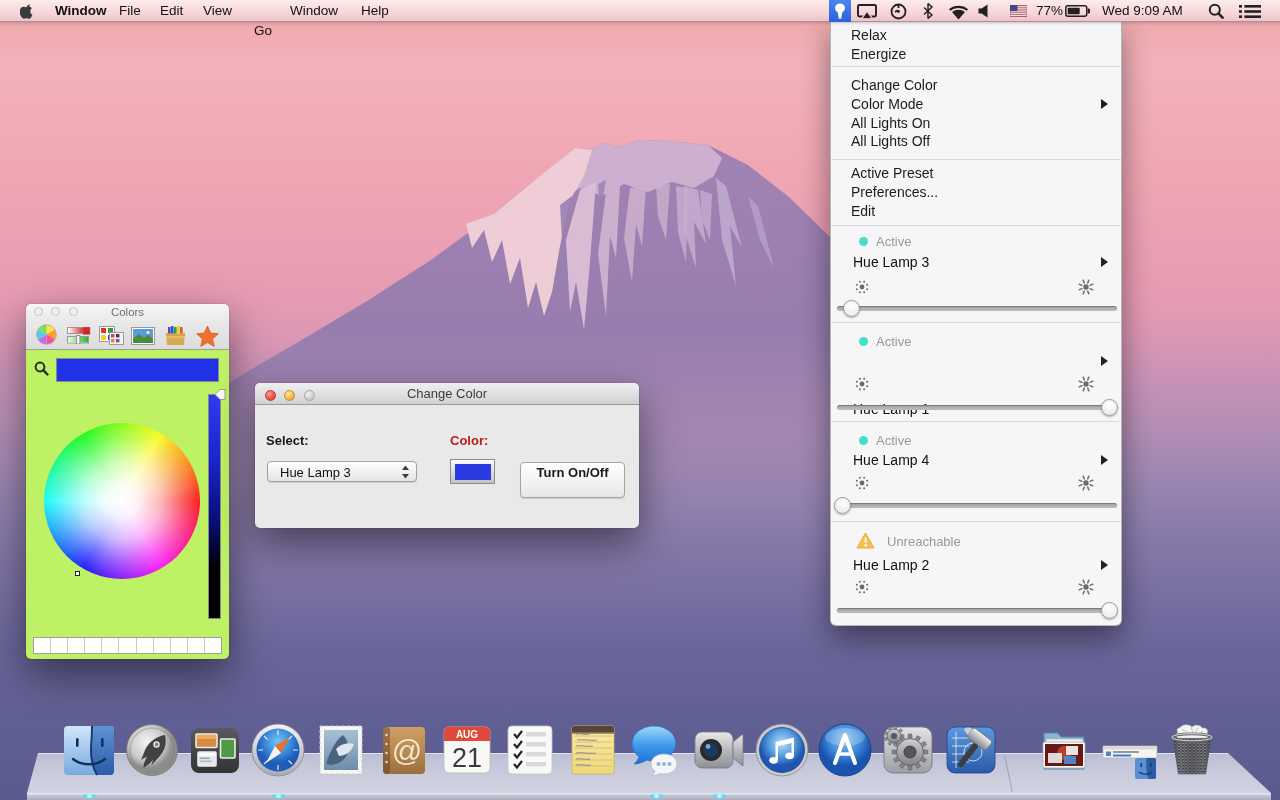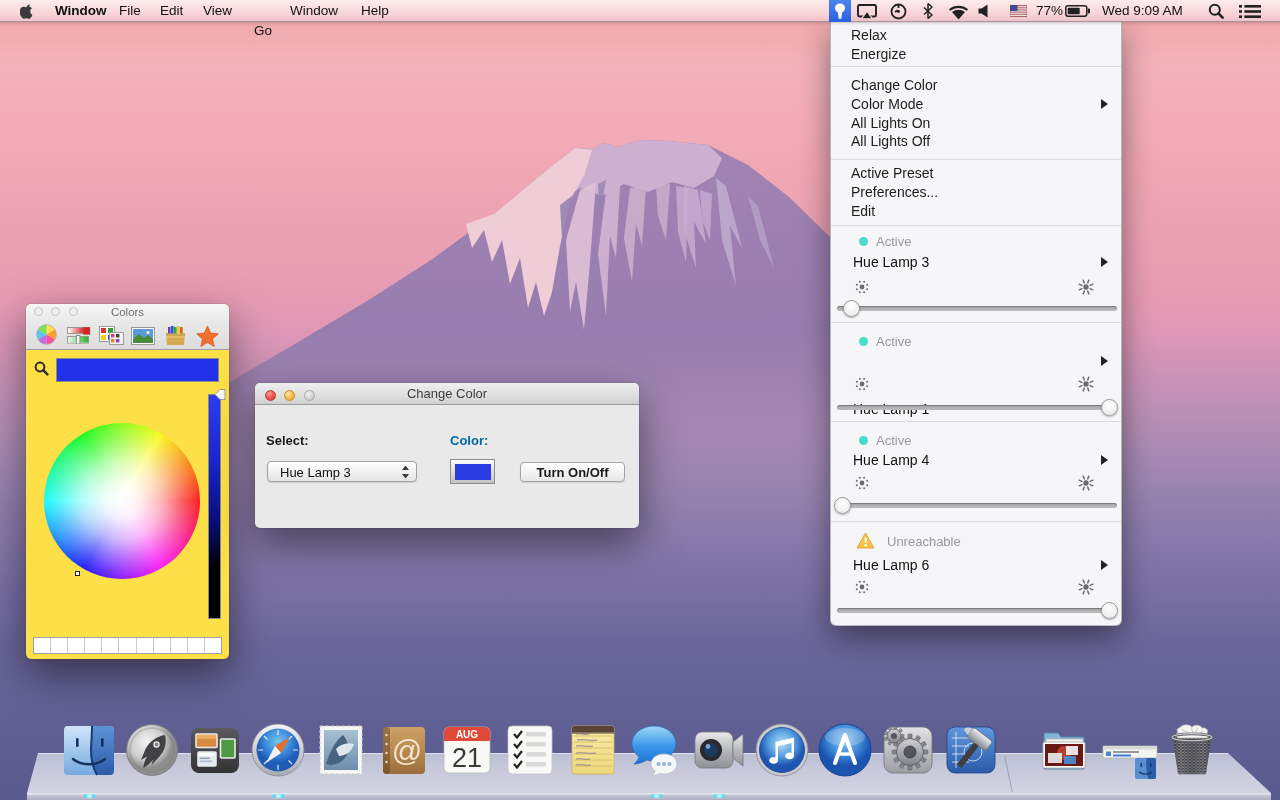--- a/index.html
+++ b/index.html
@@ -411,21 +411,21 @@
             <ellipse cx="28" cy="14.2" rx="21.5" ry="3.8" fill="none" stroke="#cdced2" stroke-width="1.2"></ellipse>
           </svg></div>
       </div>
 
     <div style="position:absolute;left:82px;top:93.5px;width:15px;height:4px;border-radius:50%;background:radial-gradient(circle, #e8ffff, #4ad8f8 55%, rgba(80,200,255,0));"></div>
     <div style="position:absolute;left:271px;top:93.5px;width:15px;height:4px;border-radius:50%;background:radial-gradient(circle, #e8ffff, #4ad8f8 55%, rgba(80,200,255,0));"></div>
     <div style="position:absolute;left:649px;top:93.5px;width:15px;height:4px;border-radius:50%;background:radial-gradient(circle, #e8ffff, #4ad8f8 55%, rgba(80,200,255,0));"></div>
     <div style="position:absolute;left:712px;top:93.5px;width:15px;height:4px;border-radius:50%;background:radial-gradient(circle, #e8ffff, #4ad8f8 55%, rgba(80,200,255,0));"></div>
   </div>
 
-  <div class="win" style="left:26px; top:304px; width:203px; height:355px; background:#fde047;">
+  <div class="win" style="left:26px; top:304px; width:203px; height:355px; background:#bef264;">
     <div style="position:absolute;left:0;top:0;right:0;height:46px;border-radius:5px 5px 0 0;
          background:linear-gradient(#f6f6f6,#e9e9e9 40%,#dcdcdc);border-bottom:1px solid #9e9e9e;"></div>
     <div style="position:absolute;left:7.5px;top:2.7px;width:9px;height:9px;border-radius:50%;border:1px solid #c6c4c6;background:#f1eff1;"></div>
     <div style="position:absolute;left:25px;top:2.7px;width:9px;height:9px;border-radius:50%;border:1px solid #c6c4c6;background:#f1eff1;"></div>
     <div style="position:absolute;left:42.5px;top:2.7px;width:9px;height:9px;border-radius:50%;border:1px solid #c6c4c6;background:#f1eff1;"></div>
     <div style="position:absolute;left:0;right:0;top:1.5px;text-align:center;font-size:11.5px;color:#6e6e6e;">Colors</div>
     
     <svg style="position:absolute;left:10px;top:20px" width="21" height="21" viewBox="0 0 21 21">
       <circle cx="10.5" cy="10.5" r="9.8" fill="#e0e0e0"></circle>
       <g>
@@ -525,37 +525,37 @@
     </div>
   </div>
 
   <div class="win" style="left:255px; top:383px; width:384px; height:145px; background:#e9e9e9;">
     <div class="titlebar"></div>
     <div class="tl-dot" style="left:9.5px; background:radial-gradient(circle at 35% 30%, #ff9a90, #ee4d40 60%, #c83830); border:0.5px solid #b04038;"></div>
     <div class="tl-dot" style="left:29px; background:radial-gradient(circle at 35% 30%, #ffe9a8, #f6b53c 60%, #d89a28); border:0.5px solid #c09030;"></div>
     <div class="tl-dot" style="left:48.5px; background:radial-gradient(circle at 35% 30%, #f2f2f2, #cdcdcd 65%, #b8b8b8); border:0.5px solid #a8a8a8;"></div>
     <div style="position:absolute;left:0;right:0;top:3px;text-align:center;font-size:13px;color:#3e3e3e;">Change Color</div>
     <div style="position:absolute;left:11px;top:50px;font-size:13px;font-weight:bold;color:#1a1a1a;">Select:</div>
-    <div style="position:absolute;left:195px;top:50px;font-size:13px;font-weight:bold;color:#0369a1;">Color:</div>
+    <div style="position:absolute;left:195px;top:50px;font-size:13px;font-weight:bold;color:#b91c1c;">Color:</div>
 
     <div style="position:absolute;left:12px;top:78px;width:150px;height:21px;border:1px solid #a2a2a2;border-radius:4px;
          background:linear-gradient(#ffffff,#f2f2f2 50%,#e4e4e4);box-shadow:0 1px 1px rgba(0,0,0,.12);">
       <div style="position:absolute;left:12px;top:2.5px;font-size:13px;color:#111;">Hue Lamp 3</div>
       <svg style="position:absolute;right:6px;top:3px" width="9" height="14" viewBox="0 0 9 14">
         <path d="M4.5,0.5 L8,5 L1,5 Z" fill="#3c3c3c"></path>
         <path d="M4.5,13.5 L8,9 L1,9 Z" fill="#3c3c3c"></path>
       </svg>
     </div>
 
     <div style="position:absolute;left:195px;top:76px;width:45px;height:25px;border:1px solid #8e8e8e;
          background:linear-gradient(#fbfbfb,#c2c2c2);">
       <div style="position:absolute;left:3.5px;top:3.5px;right:3.5px;bottom:3.5px;background:#2b3be2;"></div>
     </div>
 
-    <div style="position:absolute;left:265px;top:79px;width:105px;height:20px;border:1px solid #a5a5a5;border-radius:4px;
+    <div style="position:absolute;left:265px;top:79px;width:105px;height:36px;border:1px solid #a5a5a5;border-radius:4px;
          background:linear-gradient(#ffffff,#f4f4f4 50%,#e6e6e6);box-shadow:0 1px 1px rgba(0,0,0,.12);
          text-align:center;font-size:13px;font-weight:bold;color:#1a1a1a;line-height:19px;">Turn On/Off</div>
   </div>
 
   <div class="menu">
     <div class="mi" style="top:4.5px;">Relax</div>
     <div class="mi" style="top:23.5px;">Energize</div>
     <div class="sep" style="top:44px;"></div>
     <div class="mi" style="top:55px;">Change Color</div>
     <div class="mi" style="top:74px;">Color Mode</div>
@@ -657,21 +657,21 @@
     <div class="track" style="top:481px;"></div>
     <div class="thumb" style="left:2.5px; top:475px;"></div>
     <div class="sep" style="top:499px;"></div>
 
     <svg style="position:absolute;left:25px;top:510px" width="19" height="17" viewBox="0 0 19 17">
       <path d="M9.5,1 L18,16 L1,16 Z" fill="#f6c24d" stroke="#e8a93c" stroke-width="1" stroke-linejoin="round"></path>
       <rect x="8.7" y="5.5" width="1.8" height="5.5" rx="0.9" fill="#fff"></rect>
       <circle cx="9.6" cy="13.2" r="1.2" fill="#fff"></circle>
     </svg>
     <div class="status" style="left:56px; top:511.5px;">Unreachable</div>
-    <div class="lamp" style="top:535px;">Hue Lamp 6</div>
+    <div class="lamp" style="top:535px;">Hue Lamp 2</div>
     <div class="arrow" style="top:538px;"></div>
     <svg class="sun-lo" style="position:absolute;left:23px;top:557px" width="16" height="16" viewBox="0 0 16 16">
         <circle cx="8" cy="8" r="2.4" fill="#6d696d"></circle>
         <circle cx="13.17" cy="10.14" r="1" fill="#6d696d"></circle>
         <circle cx="10.14" cy="13.17" r="1" fill="#6d696d"></circle>
         <circle cx="5.86" cy="13.17" r="1" fill="#6d696d"></circle>
         <circle cx="2.83" cy="10.14" r="1" fill="#6d696d"></circle>
         <circle cx="2.83" cy="5.86" r="1" fill="#6d696d"></circle>
         <circle cx="5.86" cy="2.83" r="1" fill="#6d696d"></circle>
         <circle cx="10.14" cy="2.83" r="1" fill="#6d696d"></circle>

